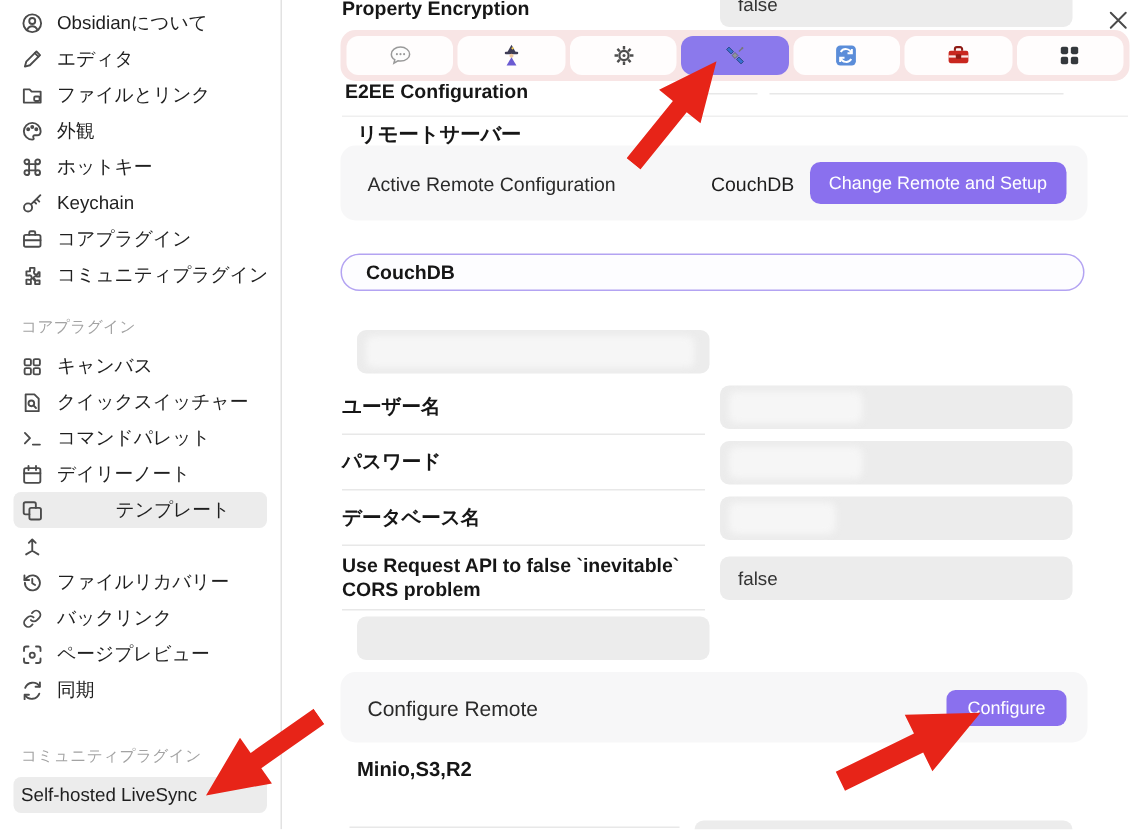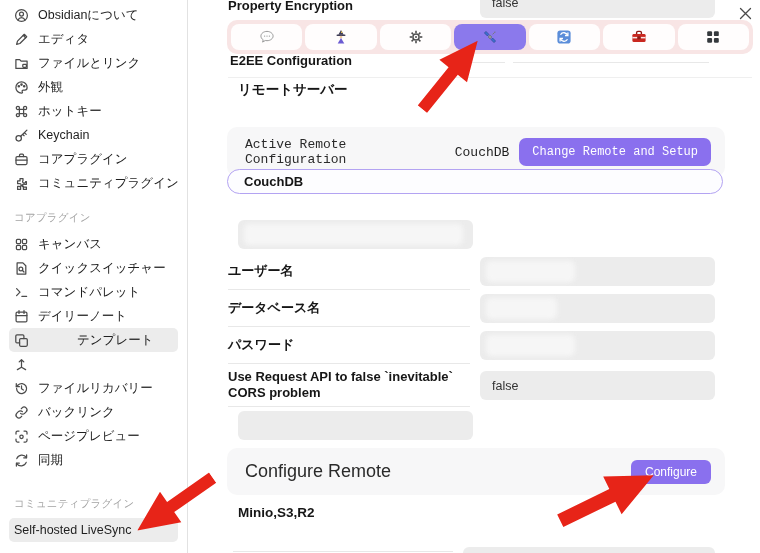--- a/index.html
+++ b/index.html
@@ -309,21 +309,21 @@
       </div>
     </div>
 
   <div class="abs bold-label" style="left:230px;top:53px;z-index:1;">E2EE Configuration</div>
   <div class="abs thinline" style="left:455px;top:62px;width:50px;z-index:1;"></div>
   <div class="abs thinline" style="left:513px;top:62px;width:196px;z-index:1;"></div>
   <div class="abs thinline" style="left:228px;top:77px;width:524px;background:#efefef;"></div>
 
   <div class="abs heading" style="left:238px;top:81px;">リモートサーバー</div>
 
-  <div class="abs panel" style="left:227px;top:127px;width:498px;height:50px;font-family:Liberation Mono, monospace;">
+  <div class="abs panel" style="left:227px;top:97px;width:498px;height:50px;">
     <span style="font-size:13px;color:#2a2a2a;">Active Remote Configuration</span>
     <span style="margin-left:auto;font-size:13px;color:#1d1d1d;margin-right:10px;">CouchDB</span>
     <button class="btn">Change Remote and Setup</button>
   </div>
 
   <div class="abs select-pill">CouchDB</div>
 
   <div class="abs fields" id="fields">
       <div class="field-row" style="height: 37px;">
         <div class="val">
@@ -334,52 +334,52 @@
       </div>
       <div class="field-row" style="height: 37px;">
         <div class="lbl">ユーザー名</div>
         <div class="val">
           <div class="inputbox">
             <div class="redact" style="width: 38%;"></div>
           </div>
         </div>
       </div>
       <div class="field-row" style="height: 37px;">
+        <div class="lbl">パスワード</div>
+        <div class="val">
+          <div class="inputbox">
+            <div class="redact" style="width: 38%;"></div>
+          </div>
+        </div>
+      </div>
+      <div class="field-row" style="height: 37px;">
         <div class="lbl">データベース名</div>
         <div class="val">
           <div class="inputbox">
             <div class="redact" style="width: 30%;"></div>
           </div>
         </div>
       </div>
-      <div class="field-row" style="height: 37px;">
-        <div class="lbl">パスワード</div>
-        <div class="val">
-          <div class="inputbox">
-            <div class="redact" style="width: 38%;"></div>
-          </div>
-        </div>
-      </div>
       <div class="field-row" style="height: 43px;">
         <div class="lbl">Use Request API to false `inevitable` CORS problem</div>
         <div class="val">
           <div class="inputbox">
             <span>false</span>
           </div>
         </div>
       </div>
       <div class="field-row" style="height: 37px;">
         <div class="val">
           <div class="inputbox"></div>
         </div>
       </div>
     </div>
 
   <div class="abs panel" style="left:227px;top:448px;width:498px;height:47px;">
-    <span style="font-size:18px;color:#2a2a2a;">Configure Remote</span>
+    <span style="font-size:14px;color:#2a2a2a;">Configure Remote</span>
     <button class="btn small" style="margin-left:auto;">Configure</button>
   </div>
 
   <div class="abs heading" style="left:238px;top:505px;">Minio,S3,R2</div>
 
   <div class="abs thinline" style="left:233px;top:551px;width:220px;"></div>
   <div class="abs graybox" style="left:463px;top:547px;width:252px;height:30px;"></div>
 
   <div class="close-btn">
     <svg width="13" height="13" viewBox="0 0 13 13">

